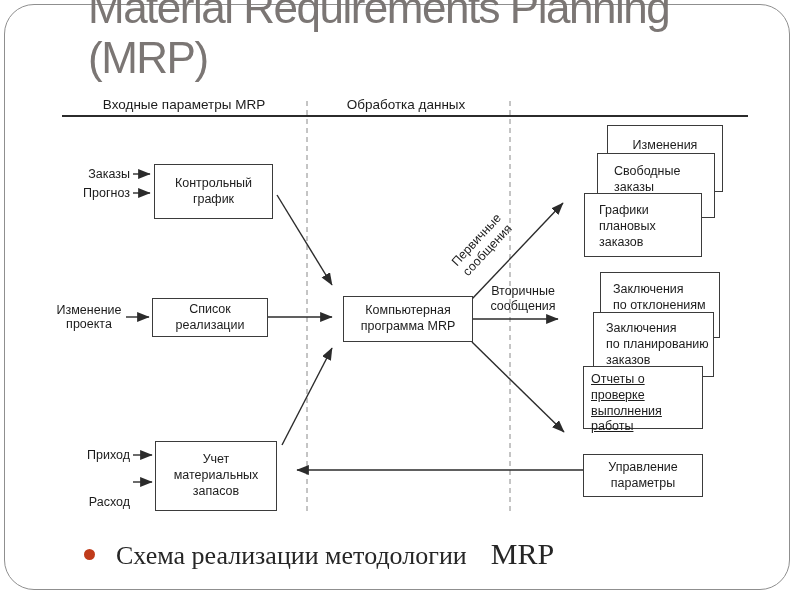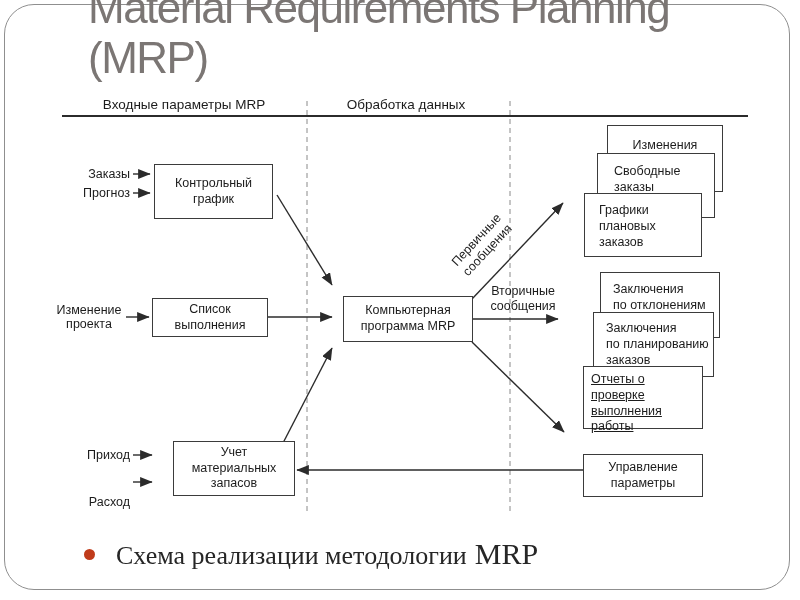--- a/index.html
+++ b/index.html
@@ -19,21 +19,21 @@
   .c{display:flex;align-items:center;justify-content:center;text-align:center;}
   .tl{text-align:left;}
   .inlab{position:absolute;line-height:1.15;white-space:pre-line;}
   .r{text-align:right;}
   .albl{position:absolute;text-align:center;line-height:1.2;white-space:pre-line;z-index:2;}
   .rot{transform:rotate(-47deg);}
   .footer{position:absolute;left:84px;top:537px;white-space:nowrap;}
   .bullet{display:inline-block;width:11px;height:11px;border-radius:50%;
           background:#c03b1a;margin-right:21px;vertical-align:4px;}
   .ftext{font-family:"Liberation Serif",serif;font-size:26px;color:#262626;}
-  .femph{font-family:"Liberation Serif",serif;font-size:30px;color:#262626;margin-left:8px;}
+  .femph{font-family:"Liberation Serif",serif;font-size:30px;color:#262626;margin-left:24px;}
 </style>
 </head>
 <body>
 
 <div class="frame"></div>
 
 <h1 class="title">Material Requirements Planning
 (MRP)</h1>
 
 <div class="diagram">
@@ -71,22 +71,22 @@
   <div class="inlab r" style="left:10px;top:72px;width:60px;">Заказы</div>
   <div class="inlab r" style="left:5px;top:91px;width:65px;">Прогноз</div>
   <div class="inlab" style="left:-6px;top:208px;width:70px;text-align:center;">Изменение
 проекта</div>
   <div class="inlab r" style="left:10px;top:353px;width:60px;">Приход</div>
   <div class="inlab r" style="left:10px;top:380px;width:60px;margin-top:20px;">Расход</div>
 
   <div class="bx c" style="left:94px;top:69px;width:119px;height:55px;">Контрольный
 график</div>
   <div class="bx c" style="left:92px;top:203px;width:116px;height:39px;">Список
-выполнения</div>
-  <div class="bx c" style="left:113px;top:346px;width:122px;height:55px;">Учет
+реализации</div>
+  <div class="bx c" style="left:95px;top:346px;width:122px;height:70px;">Учет
 материальных
 запасов</div>
 
   <div class="bx c" style="left:283px;top:201px;width:130px;height:46px;">Компьютерная
 программа MRP</div>
 
   <div class="albl rot" style="left:353px;top:135px;width:140px;height:32px;">Первичные
 сообщения</div>
   <div class="albl" style="left:400px;top:189px;width:126px;">Вторичные
 сообщения</div>

